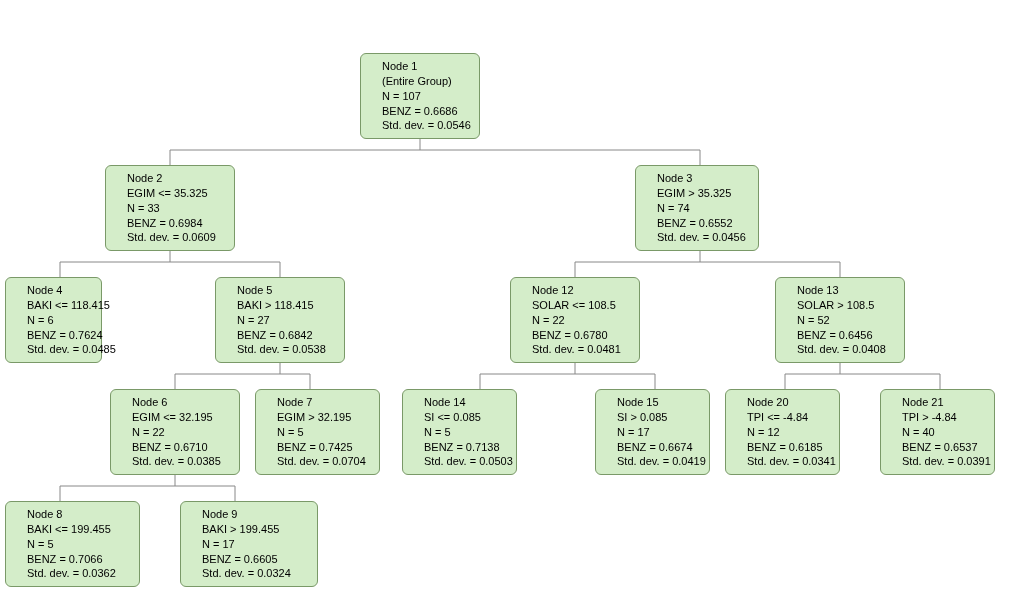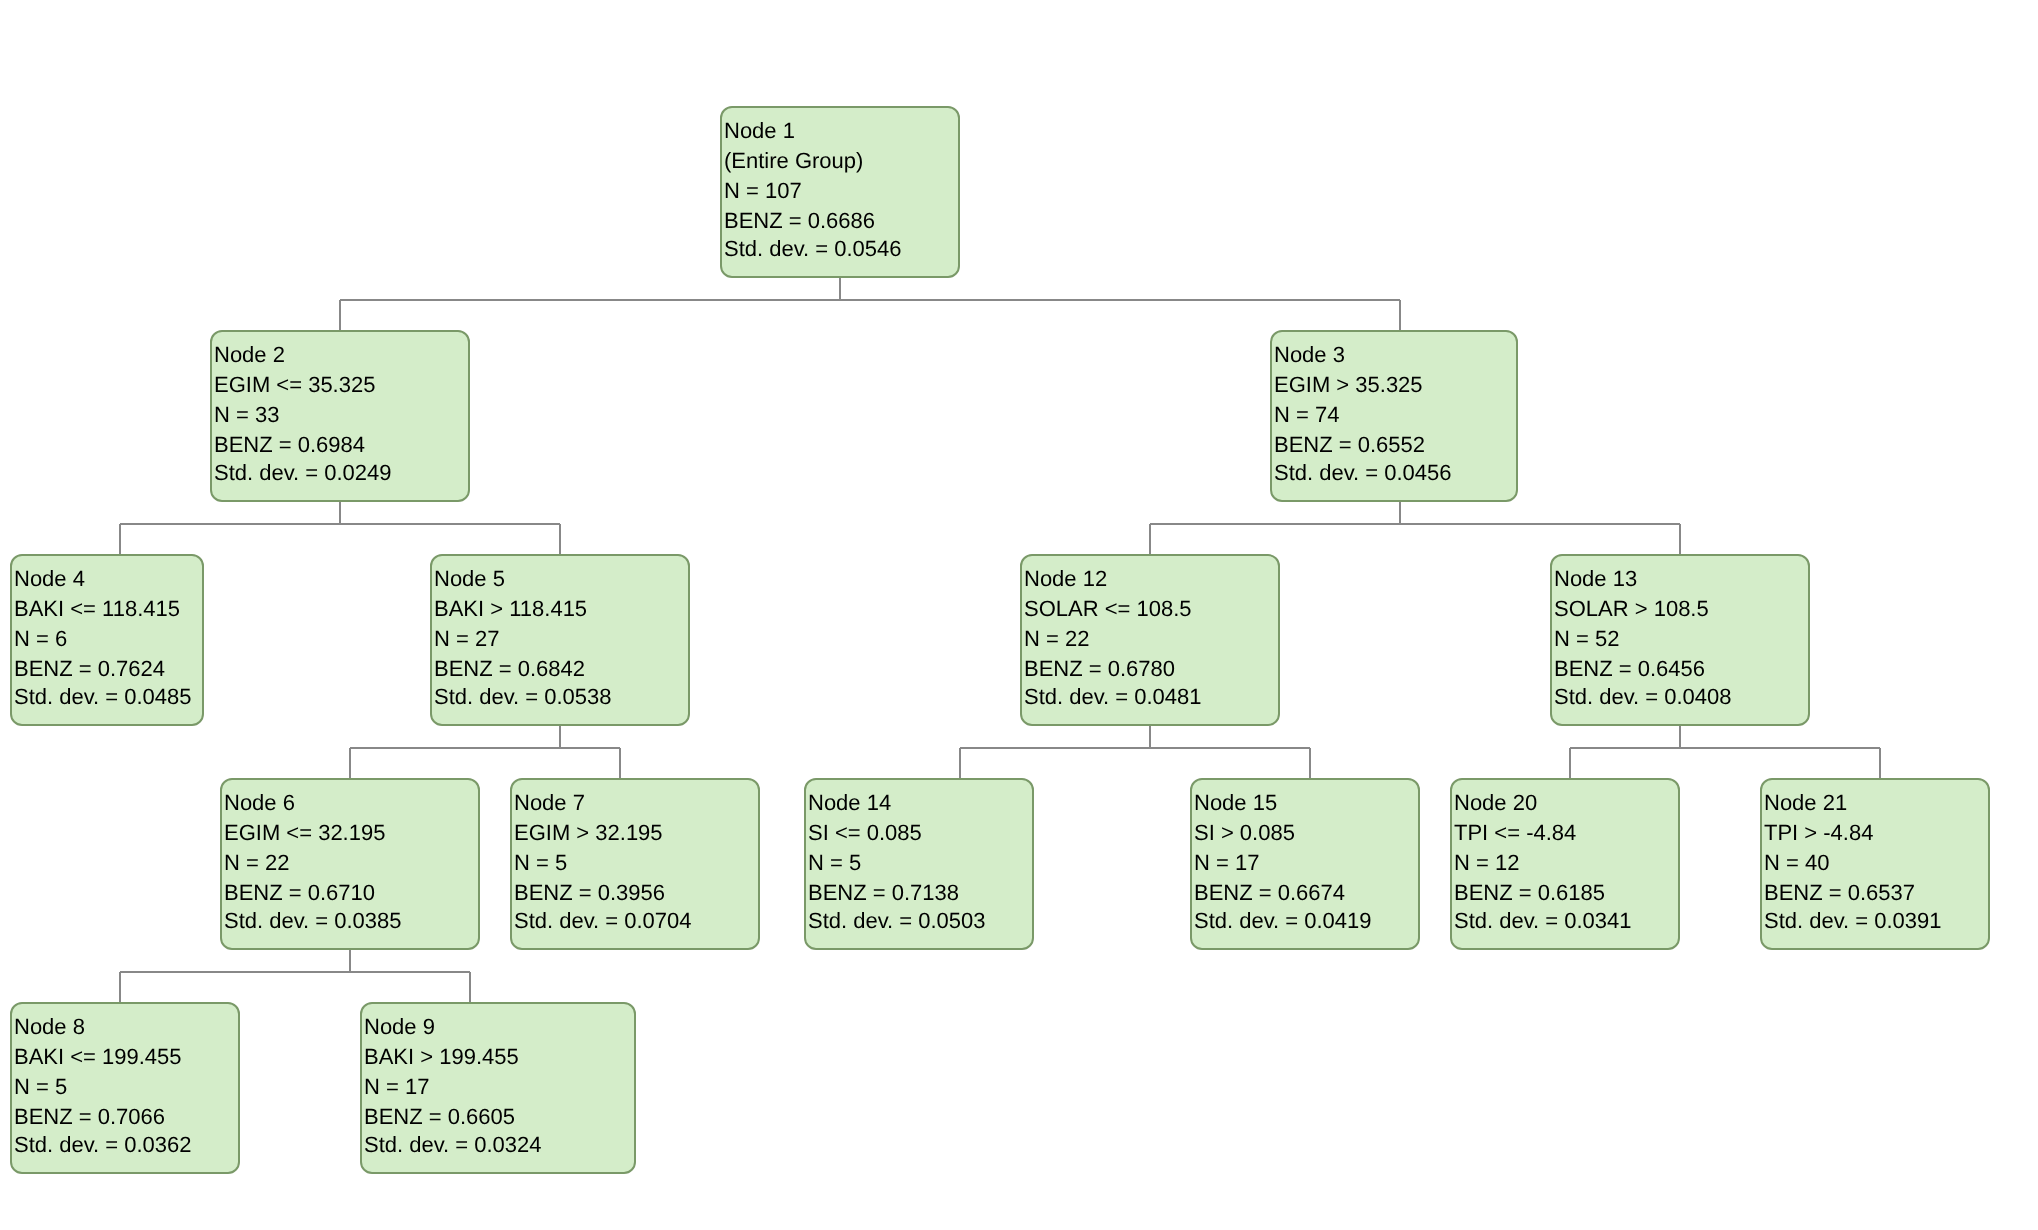--- a/index.html
+++ b/index.html
@@ -1,16 +1,16 @@
 <!DOCTYPE html>
 <html><head>
 <meta charset="utf-8">
 <style>
 body{margin:0;padding:0;font-family:Arial,sans-serif;font-size:11px;background:#fff;width:1019px;height:615px;position:relative}
-.node{position:absolute;background:#d4edc9;border:1px solid #7a9968;border-radius:6px;padding:5px 1px;line-height:1.35;box-sizing:border-box}
+.node{position:absolute;background:#d4edc9;border:1px solid #7a9968;border-radius:6px;padding:5px 21px;line-height:1.35;box-sizing:border-box}
 .node div{white-space:nowrap}
 svg{position:absolute;top:0;left:0;width:1019px;height:615px;pointer-events:none}
 line{stroke:#888;stroke-width:1}
 </style>
 </head>
 <body>
 
 <svg>
 
 <line x1="420" y1="135" x2="420" y2="150"></line>
@@ -55,21 +55,21 @@
 <div>N = 107</div>
 <div>BENZ = 0.6686</div>
 <div>Std. dev. = 0.0546</div>
 </div>
 
 <div class="node" style="left:105px;top:165px;width:130px">
 <div>Node 2</div>
 <div>EGIM &lt;= 35.325</div>
 <div>N = 33</div>
 <div>BENZ = 0.6984</div>
-<div>Std. dev. = 0.0249</div>
+<div>Std. dev. = 0.0609</div>
 </div>
 
 <div class="node" style="left:635px;top:165px;width:124px">
 <div>Node 3</div>
 <div>EGIM &gt; 35.325</div>
 <div>N = 74</div>
 <div>BENZ = 0.6552</div>
 <div>Std. dev. = 0.0456</div>
 </div>
 
@@ -110,21 +110,21 @@
 <div>EGIM &lt;= 32.195</div>
 <div>N = 22</div>
 <div>BENZ = 0.6710</div>
 <div>Std. dev. = 0.0385</div>
 </div>
 
 <div class="node" style="left:255px;top:389px;width:125px">
 <div>Node 7</div>
 <div>EGIM &gt; 32.195</div>
 <div>N = 5</div>
-<div>BENZ = 0.3956</div>
+<div>BENZ = 0.7425</div>
 <div>Std. dev. = 0.0704</div>
 </div>
 
 <div class="node" style="left:402px;top:389px;width:115px">
 <div>Node 14</div>
 <div>SI &lt;= 0.085</div>
 <div>N = 5</div>
 <div>BENZ = 0.7138</div>
 <div>Std. dev. = 0.0503</div>
 </div>
@@ -146,21 +146,21 @@
 </div>
 
 <div class="node" style="left:880px;top:389px;width:115px">
 <div>Node 21</div>
 <div>TPI &gt; -4.84</div>
 <div>N = 40</div>
 <div>BENZ = 0.6537</div>
 <div>Std. dev. = 0.0391</div>
 </div>
 
-<div class="node" style="left:5px;top:501px;width:115px">
+<div class="node" style="left:5px;top:501px;width:135px">
 <div>Node 8</div>
 <div>BAKI &lt;= 199.455</div>
 <div>N = 5</div>
 <div>BENZ = 0.7066</div>
 <div>Std. dev. = 0.0362</div>
 </div>
 
 <div class="node" style="left:180px;top:501px;width:138px">
 <div>Node 9</div>
 <div>BAKI &gt; 199.455</div>

